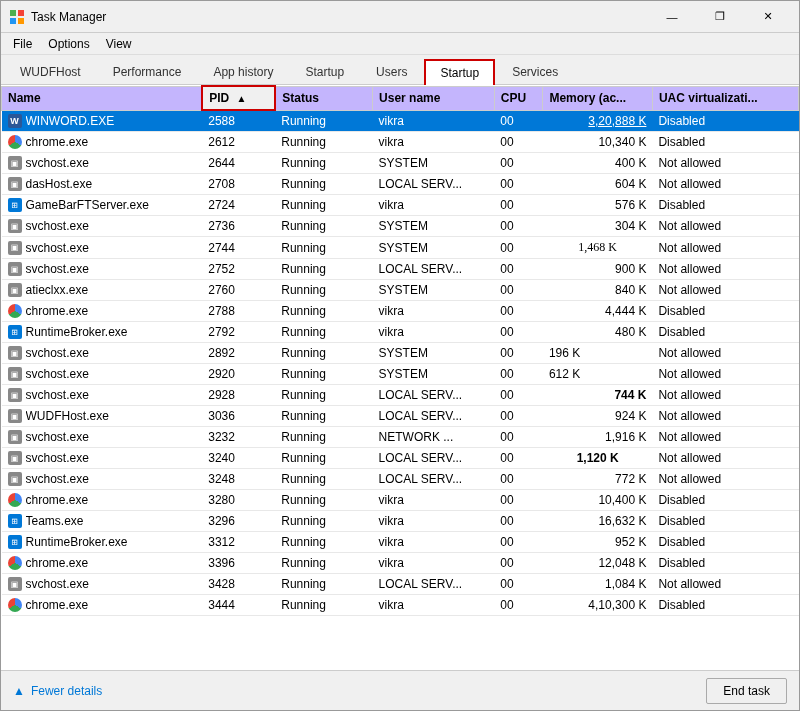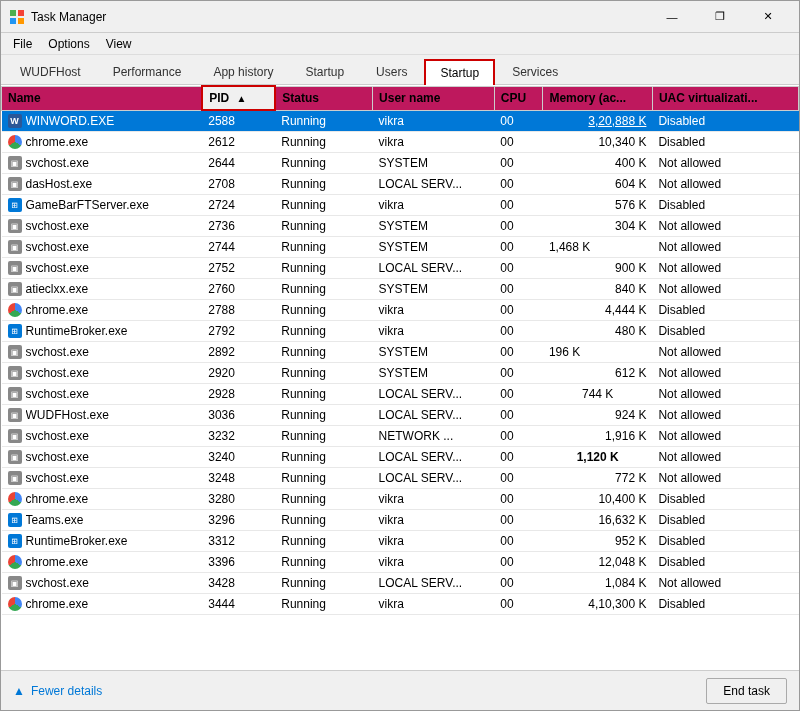--- a/index.html
+++ b/index.html
@@ -106,21 +106,21 @@
       flex: 1;
       overflow-y: auto;
       overflow-x: hidden;
     }
     table {
       width: 100%;
       border-collapse: collapse;
       table-layout: fixed;
     }
     thead tr {
-      background: #be185d;
+      background: #c4b5fd;
       position: sticky;
       top: 0;
       z-index: 10;
     }
     thead th {
       border: 1px solid #ccc;
       padding: 4px 6px;
       text-align: left;
       font-weight: 600;
       font-size: 12px;
@@ -339,21 +339,21 @@
                 <span style="display: inline-block; width: 14px; height: 14px; margin-right: 4px; border-radius: 2px; flex-shrink: 0; vertical-align: middle; background: rgb(136, 136, 136);">
                   <span style="color:#fff;font-size:8px;display:flex;align-items:center;justify-content:center;height:100%;">▣</span>
                 </span>
                 <span style="overflow: hidden; text-overflow: ellipsis; white-space: nowrap;">svchost.exe</span>
               </div>
             </td>
             <td class="col-pid">2744</td>
             <td class="col-status">Running</td>
             <td class="col-user">SYSTEM</td>
             <td class="col-cpu">00</td>
-            <td class="col-mem" style="text-align: left;">1,468 K</td>
+            <td class="col-mem" style="text-align: center; font-family: Liberation Serif, serif;">1,468 K</td>
             <td class="col-uac">Not allowed</td>
           </tr>
           <tr>
             <td class="col-name">
               <div class="name-cell">
                 <span style="display: inline-block; width: 14px; height: 14px; margin-right: 4px; border-radius: 2px; flex-shrink: 0; vertical-align: middle; background: rgb(136, 136, 136);">
                   <span style="color:#fff;font-size:8px;display:flex;align-items:center;justify-content:center;height:100%;">▣</span>
                 </span>
                 <span style="overflow: hidden; text-overflow: ellipsis; white-space: nowrap;">svchost.exe</span>
               </div>
@@ -433,37 +433,37 @@
                 <span style="display: inline-block; width: 14px; height: 14px; margin-right: 4px; border-radius: 2px; flex-shrink: 0; vertical-align: middle; background: rgb(136, 136, 136);">
                   <span style="color:#fff;font-size:8px;display:flex;align-items:center;justify-content:center;height:100%;">▣</span>
                 </span>
                 <span style="overflow: hidden; text-overflow: ellipsis; white-space: nowrap;">svchost.exe</span>
               </div>
             </td>
             <td class="col-pid">2920</td>
             <td class="col-status">Running</td>
             <td class="col-user">SYSTEM</td>
             <td class="col-cpu">00</td>
-            <td class="col-mem" style="text-align: right;">612 K</td>
+            <td class="col-mem" style="text-align: left;">612 K</td>
             <td class="col-uac">Not allowed</td>
           </tr>
           <tr>
             <td class="col-name">
               <div class="name-cell">
                 <span style="display: inline-block; width: 14px; height: 14px; margin-right: 4px; border-radius: 2px; flex-shrink: 0; vertical-align: middle; background: rgb(136, 136, 136);">
                   <span style="color:#fff;font-size:8px;display:flex;align-items:center;justify-content:center;height:100%;">▣</span>
                 </span>
                 <span style="overflow: hidden; text-overflow: ellipsis; white-space: nowrap;">svchost.exe</span>
               </div>
             </td>
             <td class="col-pid">2928</td>
             <td class="col-status">Running</td>
             <td class="col-user">LOCAL SERV...</td>
             <td class="col-cpu">00</td>
-            <td class="col-mem" style="text-align: center;">744 K</td>
+            <td class="col-mem" style="text-align: right; font-weight: bold;">744 K</td>
             <td class="col-uac">Not allowed</td>
           </tr>
           <tr>
             <td class="col-name">
               <div class="name-cell">
                 <span style="display: inline-block; width: 14px; height: 14px; margin-right: 4px; border-radius: 2px; flex-shrink: 0; vertical-align: middle; background: rgb(136, 136, 136);">
                   <span style="color:#fff;font-size:8px;display:flex;align-items:center;justify-content:center;height:100%;">▣</span>
                 </span>
                 <span style="overflow: hidden; text-overflow: ellipsis; white-space: nowrap;">WUDFHost.exe</span>
               </div>

